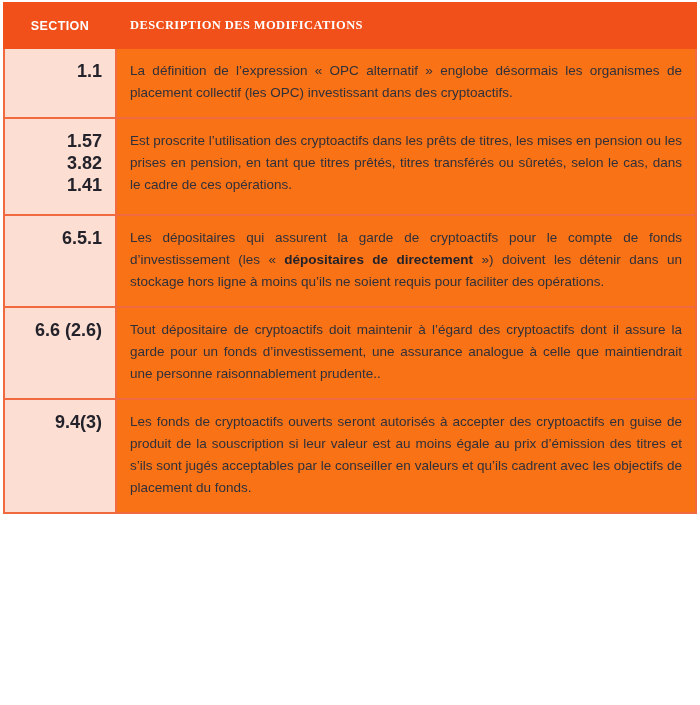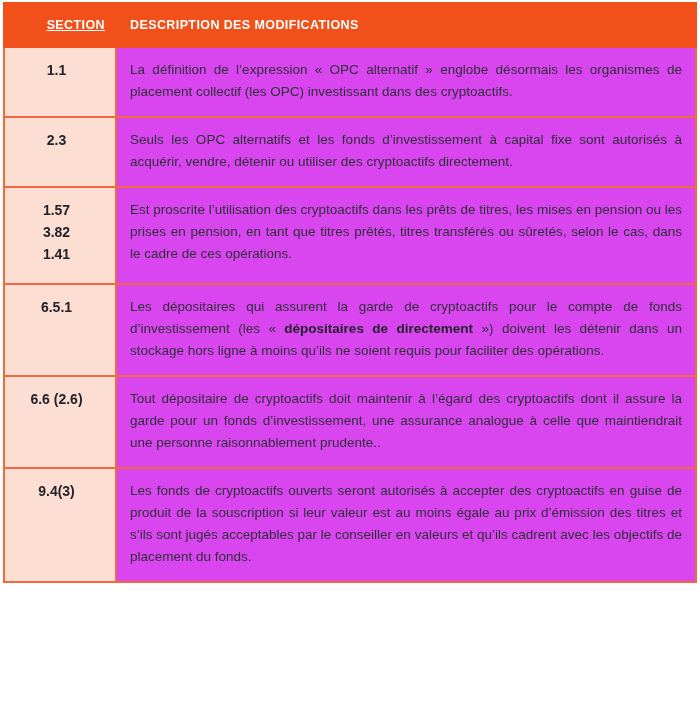--- a/index.html
+++ b/index.html
@@ -25,39 +25,39 @@
   thead th{
     background:var(--accent);
     border:2px solid var(--accent);
     color:#ffffff;
     font-size:12.5px;
     font-weight:bold;
     letter-spacing:.4px;
     padding:14px 10px;
     text-transform:uppercase;
   }
-  thead th.col-section{width:90px;text-align:right;text-decoration:underline;}
+  thead th.col-section{width:90px;text-align:center;}
   thead th.col-desc{text-align:left;padding-left:13px;}
-  thead th + th{border-left:2px solid #c4b5fd;}
+  thead th + th{border-left:2px solid #c4b5fd;font-family:Liberation Serif, serif;}
   
   tbody td{
     border:2px solid var(--border);
     vertical-align:top;
     line-height:22px;
   }
   tbody td.section-cell{
     background:var(--peach);
     color:var(--ink-strong);
     font-weight:bold;
-    font-size:14px;
-    text-align:center;
+    font-size:18px;
+    text-align:right;
     padding:11px 13px 18px 6px;
   }
   tbody td.desc-cell{
-    background:#d946ef;
+    background:#f97316;
     color:var(--ink);
     font-size:13.5px;
     text-align:justify;
     padding:11px 13px 13px 13px;
   }
   tbody td.desc-cell b{color:var(--ink-strong);}
 </style>
 </head>
 <body>
 
@@ -67,26 +67,20 @@
       <th class="col-section">SECTION</th>
       <th class="col-desc">DESCRIPTION DES MODIFICATIONS</th>
     </tr>
   </thead>
   <tbody>
       <tr>
         <td class="section-cell">
           <div>1.1</div>
         </td>
         <td class="desc-cell"><span>La définition de l’expression «&nbsp;OPC alternatif&nbsp;» englobe désormais les organismes de placement collectif (les OPC) investissant dans des cryptoactifs.</span></td>
-      </tr>
-      <tr>
-        <td class="section-cell">
-          <div>2.3</div>
-        </td>
-        <td class="desc-cell"><span>Seuls les OPC alternatifs et les fonds d’investissement à capital fixe sont autorisés à acquérir, vendre, détenir ou utiliser des cryptoactifs directement.</span></td>
       </tr>
       <tr>
         <td class="section-cell">
           <div>1.57</div>
           <div>3.82</div>
           <div>1.41</div>
         </td>
         <td class="desc-cell"><span>Est proscrite l’utilisation des cryptoactifs dans les prêts de titres, les mises en pension ou les prises en pension, en tant que titres prêtés, titres transférés ou sûretés, selon le cas, dans le cadre de ces opérations.</span></td>
       </tr>
       <tr>

